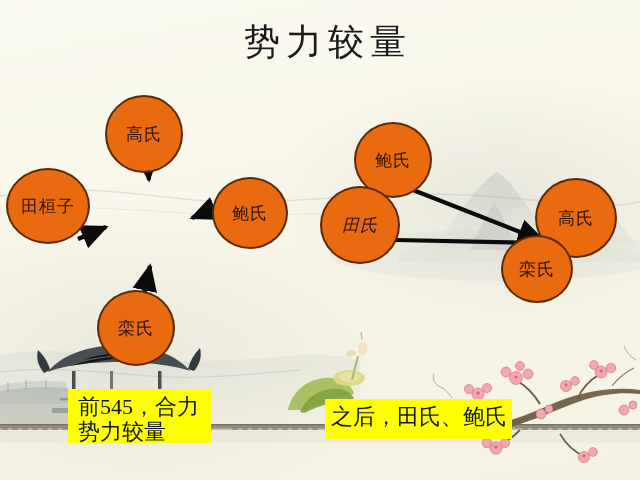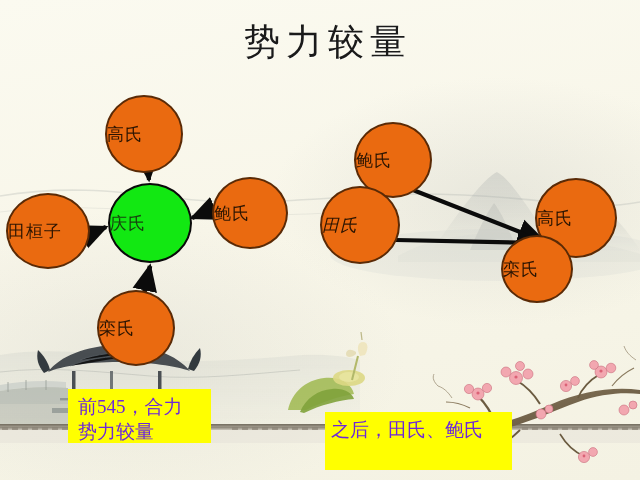--- a/index.html
+++ b/index.html
@@ -36,42 +36,43 @@
   }
 
   
   .node {
     position: absolute;
     border-radius: 50%;
     background: #ea6a10;
     border: 2px solid #5a2a06;
     display: flex;
     align-items: center;
+    justify-content: center;
     box-sizing: border-box;
     color: #2a1402;
     font-size: 17px;
     letter-spacing: 1px;
     white-space: nowrap;
   }
   .node.green {
     background: #12e812;
     border-color: #0a0a0a;
     color: #17420f;
   }
   .node .label { pointer-events: none; }
 
   
   .arrows { position:absolute; left:0; top:0; width:640px; height:480px; }
 
   
   .caption {
     position: absolute;
     background: #ffff00;
-    color: #6d28d9;
-    font-size: 19px;
+    color: #0f172a;
+    font-size: 22px;
     line-height: 25px;
     padding: 5px 8px 6px 10px;
     box-sizing: border-box;
     letter-spacing: 0px;
     font-family: "Liberation Serif", "DejaVu Serif", serif;
   }
   .caption .line { display:block; white-space: nowrap; }
 </style>
 </head>
 <body>
@@ -305,27 +306,24 @@
     </g>
     <g stroke="#0b0b0b" stroke-width="4.2" marker-end="url(#ahb)">
       <path d="M396,240 L543,243" fill="none"></path>
     </g>
   </svg>
 
   <div class="node" style="left:105px; top:95px; width:78px; height:78px;">
     <span class="label">高氏</span>
   </div>
 
-  <div class="node" style="left:6px; top:193px; width:84px; height:76px;">
+  <div class="node" style="left:6px; top:168px; width:84px; height:76px;">
     <span class="label">田桓子</span>
   </div>
 
-  <div class="node green" style="left:108px; top:183px; width:84px; height:80px;">
-    <span class="label">庆氏</span>
-  </div>
 
   <div class="node" style="left:212px; top:177px; width:76px; height:72px;">
     <span class="label">鲍氏</span>
   </div>
 
   <div class="node" style="left:97px; top:290px; width:78px; height:76px;">
     <span class="label">栾氏</span>
   </div>
 
   <div class="node" style="left:354px; top:122px; width:78px; height:76px;">
@@ -342,17 +340,17 @@
 
   <div class="node" style="left:501px; top:235px; width:72px; height:68px;">
     <span class="label">栾氏</span>
   </div>
 
   <div class="caption" style="left:68px; top:389px; width:143px; height:54px;">
     <span class="line">前545，合力</span>
     <span class="line">势力较量</span>
   </div>
 
-  <div class="caption" style="left:325px; top:412px; width:187px; height:58px;padding-left:6px;">
+  <div class="caption" style="left:325px; top:399px; width:187px; height:40px;padding-left:6px;">
     <span class="line">之后，田氏、鲍氏</span>
   </div>
 
 </div>
 
 </body></html>

